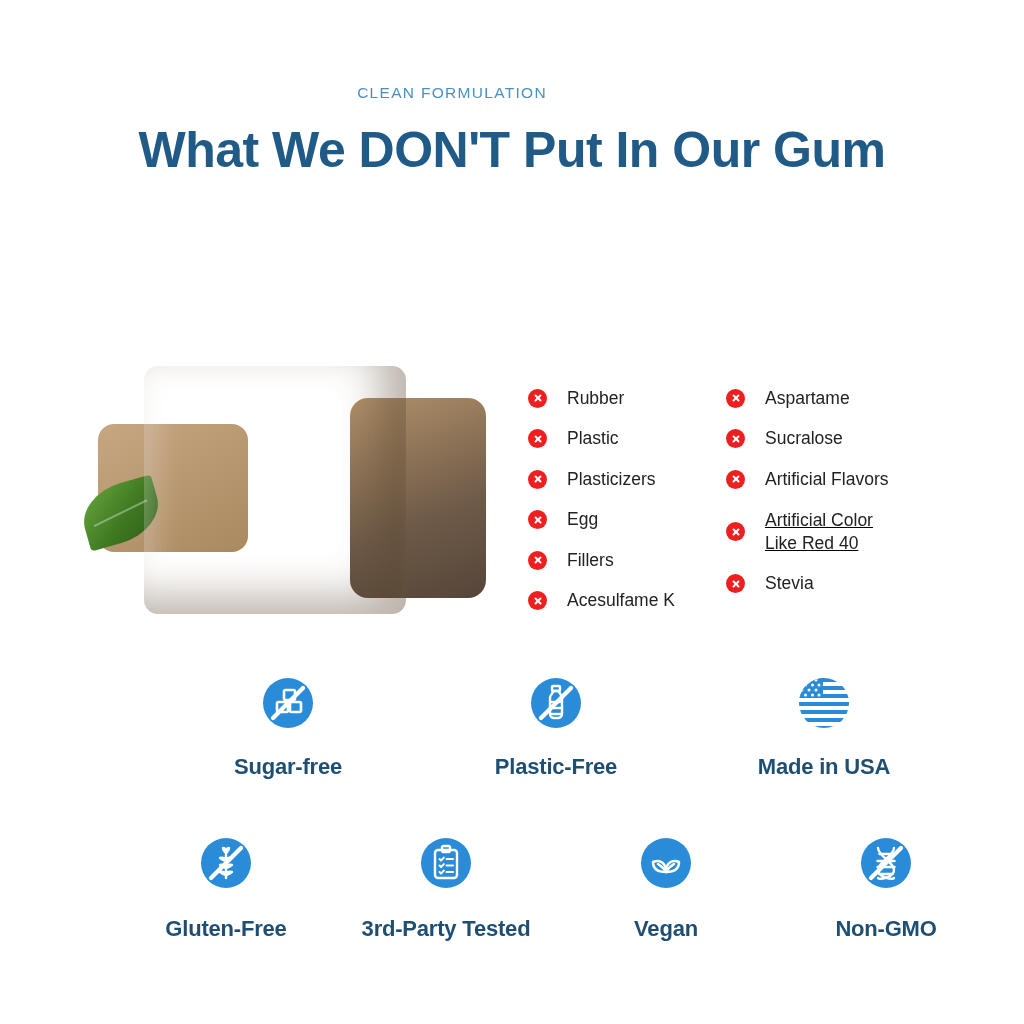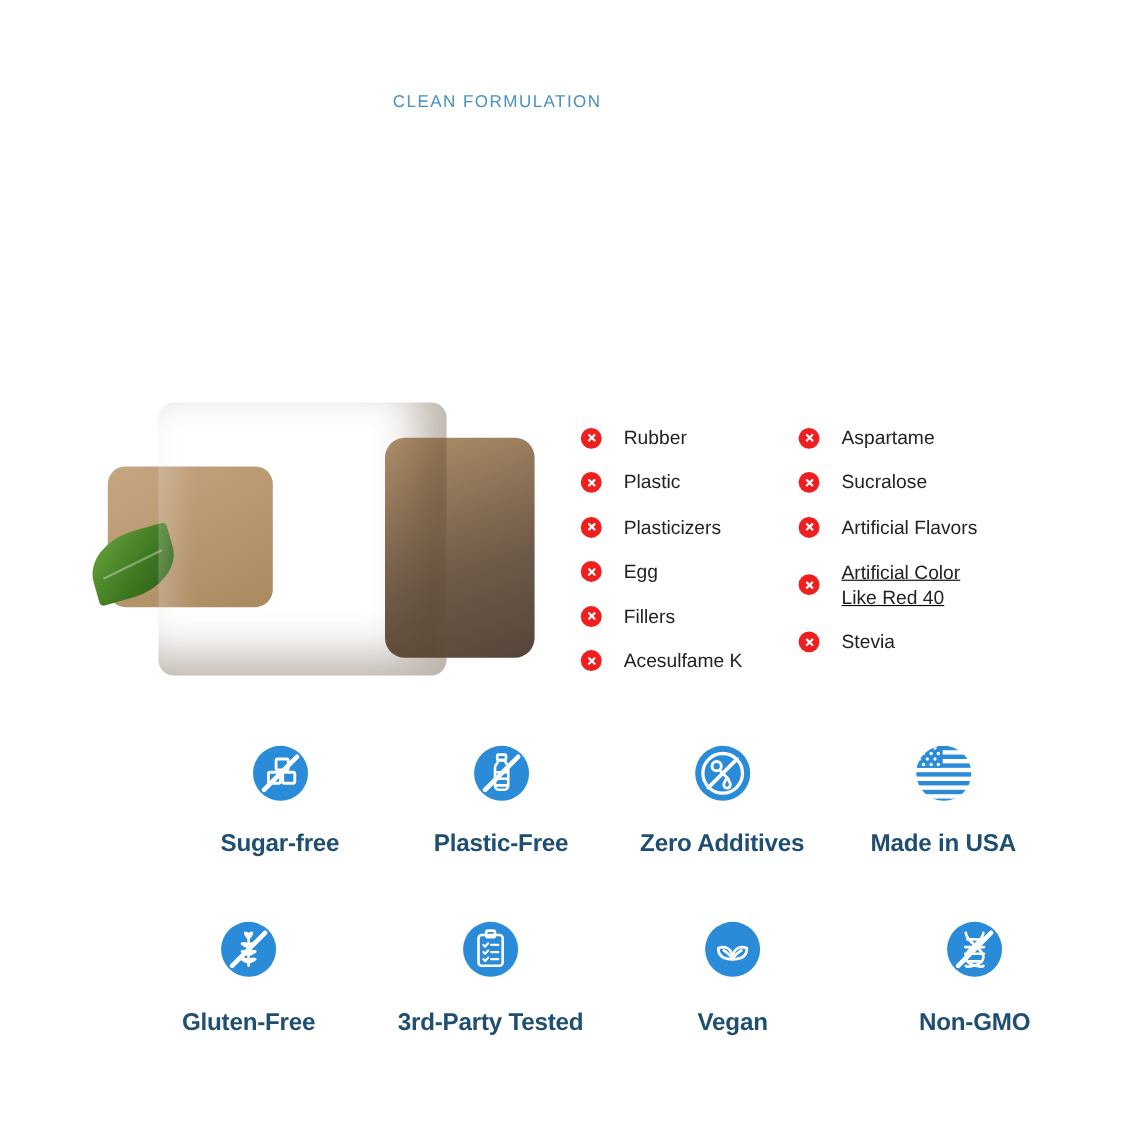--- a/index.html
+++ b/index.html
@@ -115,20 +115,21 @@
     white-space:nowrap;letter-spacing:-0.2px;
   }
   .badge-row.row2 .badge-label{margin-top:26px;}
 </style>
 </head>
 <body>
 
 <div class="page">
 
   <div class="eyebrow">CLEAN FORMULATION</div>
+  <div class="headline">What We DON'T Put In Our Gum</div>
 
   <div class="watermark"></div>
 
   <div class="product">
     <div class="cube cube-back-left"></div>
     <div class="cube cube-back-right"></div>
     <div class="leaf"></div>
     <div class="cube cube-main"></div>
   </div>
 
@@ -204,33 +205,20 @@
               <g fill="none" stroke="#fff" stroke-width="2.4" stroke-linejoin="round">
                 <rect x="23" y="10" width="8" height="5" rx="1"></rect>
                 <path d="M24 15h6c0 3 3 3.5 3 7v16a4 4 0 0 1-4 4h-4a4 4 0 0 1-4-4V22c0-3.5 3-4 3-7z"></path>
                 <line x1="21" y1="26" x2="33" y2="26"></line>
                 <line x1="21" y1="32" x2="33" y2="32"></line>
                 <line x1="21" y1="38" x2="33" y2="38"></line>
               </g>
               <line x1="12" y1="42" x2="42" y2="12" stroke="#fff" stroke-width="4.2" stroke-linecap="round"></line>
             </svg></div>
           <div class="badge-label">Plastic-Free</div>
-        </div>
-        <div class="badge">
-          <div class="badge-ico"><svg viewBox="0 0 54 54" width="54" height="54">
-              <circle cx="27" cy="27" r="25" fill="#2a8bd8"></circle>
-              <circle cx="27" cy="27" r="18" fill="none" stroke="#fff" stroke-width="3"></circle>
-              <g fill="none" stroke="#fff" stroke-width="2.6" stroke-linecap="round" stroke-linejoin="round">
-                <circle cx="21.5" cy="20.5" r="4.2"></circle>
-                <path d="M24 24l8 8"></path>
-                <path d="M31 31c2 3 3 5 3 6.5a3 3 0 1 1-6 0c0-1.5 1-3.5 3-6.5z"></path>
-              </g>
-              <line x1="14" y1="40" x2="40" y2="14" stroke="#fff" stroke-width="3.4" stroke-linecap="round"></line>
-            </svg></div>
-          <div class="badge-label">Zero Additives</div>
         </div>
         <div class="badge">
           <div class="badge-ico"><svg viewBox="0 0 54 54" width="54" height="54">
               <defs>
                 <clipPath id="usaclip">
                   <circle cx="27" cy="27" r="25"></circle>
                 </clipPath>
               </defs>
               <g clip-path="url(#usaclip)">
                 <rect x="0" y="0" width="54" height="54" fill="#fff"></rect>

